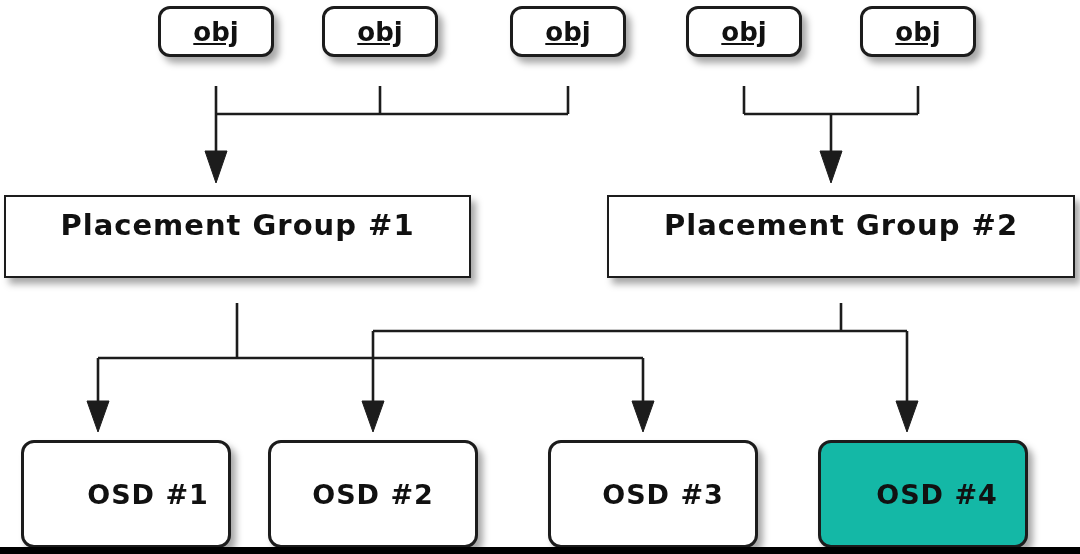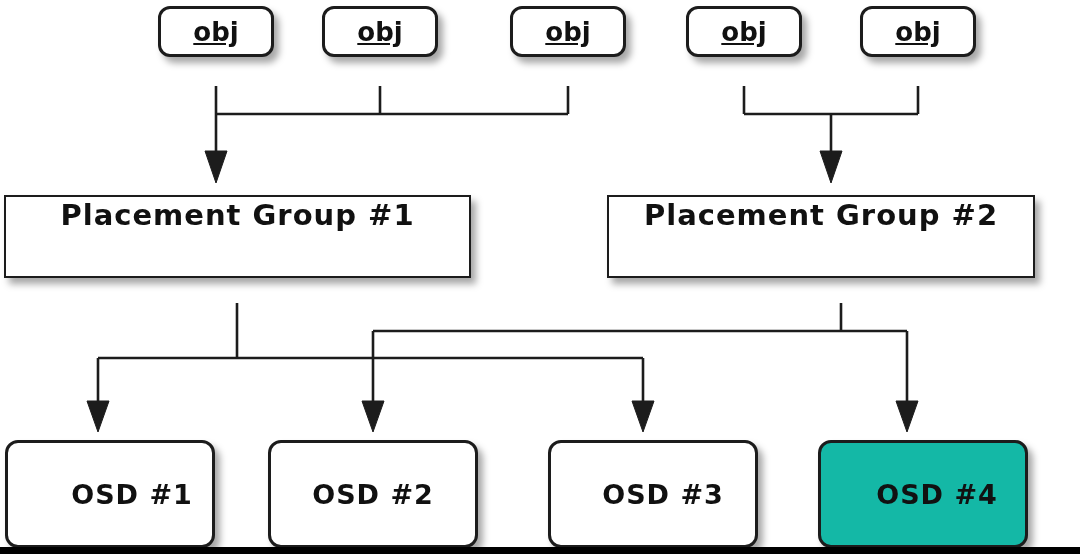--- a/index.html
+++ b/index.html
@@ -48,21 +48,21 @@
     text-decoration: underline;
   }
   .pg {
     border-width: 2.5px;
     border-radius: 0;
     font-size: 29px;
     letter-spacing: 1px;
     top: 195px;
     height: 83px;
     align-items: flex-start;
-    padding-top: 1px;
+    padding-top: 11px;
   }
   .osd {
     border-radius: 13px;
     font-size: 27px;
     letter-spacing: 1px;
     top: 440px;
     width: 210px;
     height: 108px;
   }
   .bottom-bar {
@@ -120,25 +120,25 @@
   <div class="node obj" style="left: 686px; border-color: rgb(28, 28, 28); background: rgb(255, 255, 255);">
     <span>obj</span>
   </div>
   <div class="node obj" style="left: 860px; border-color: rgb(28, 28, 28); background: rgb(255, 255, 255);">
     <span>obj</span>
   </div>
 
   <div class="node pg" style="left: 4px; width: 467px; border-color: rgb(28, 28, 28); background: rgb(255, 255, 255);">
     <span>Placement Group #1</span>
   </div>
-  <div class="node pg" style="left: 607px; width: 428px; border-color: rgb(28, 28, 28); background: rgb(255, 255, 255);">
+  <div class="node pg" style="left: 607px; width: 468px; border-color: rgb(28, 28, 28); background: rgb(255, 255, 255);">
     <span>Placement Group #2</span>
   </div>
 
-  <div class="node osd" style="left: 5px; border-color: rgb(28, 28, 28); background: rgb(255, 255, 255); padding-left: 44px;">
+  <div class="node osd" style="left: 21px; border-color: rgb(28, 28, 28); background: rgb(255, 255, 255); padding-left: 44px;">
     <span>OSD #1</span>
   </div>
   <div class="node osd" style="left: 268px; border-color: rgb(28, 28, 28); background: rgb(255, 255, 255);">
     <span>OSD #2</span>
   </div>
   <div class="node osd" style="left: 548px; border-color: rgb(28, 28, 28); background: rgb(255, 255, 255); padding-left: 20px;">
     <span>OSD #3</span>
   </div>
   <div class="node osd" style="left: 818px; border-color: rgb(28, 28, 28); background: #14b8a6; padding-left: 28px;">
     <span>OSD #4</span>

